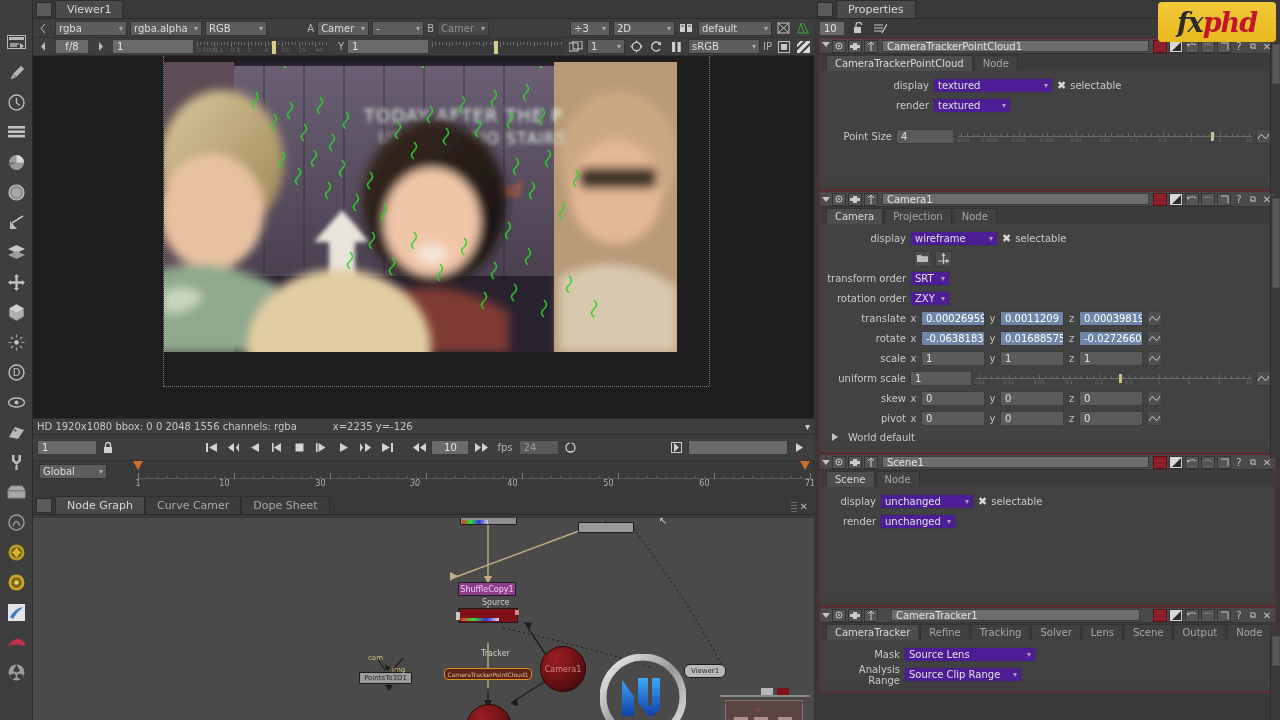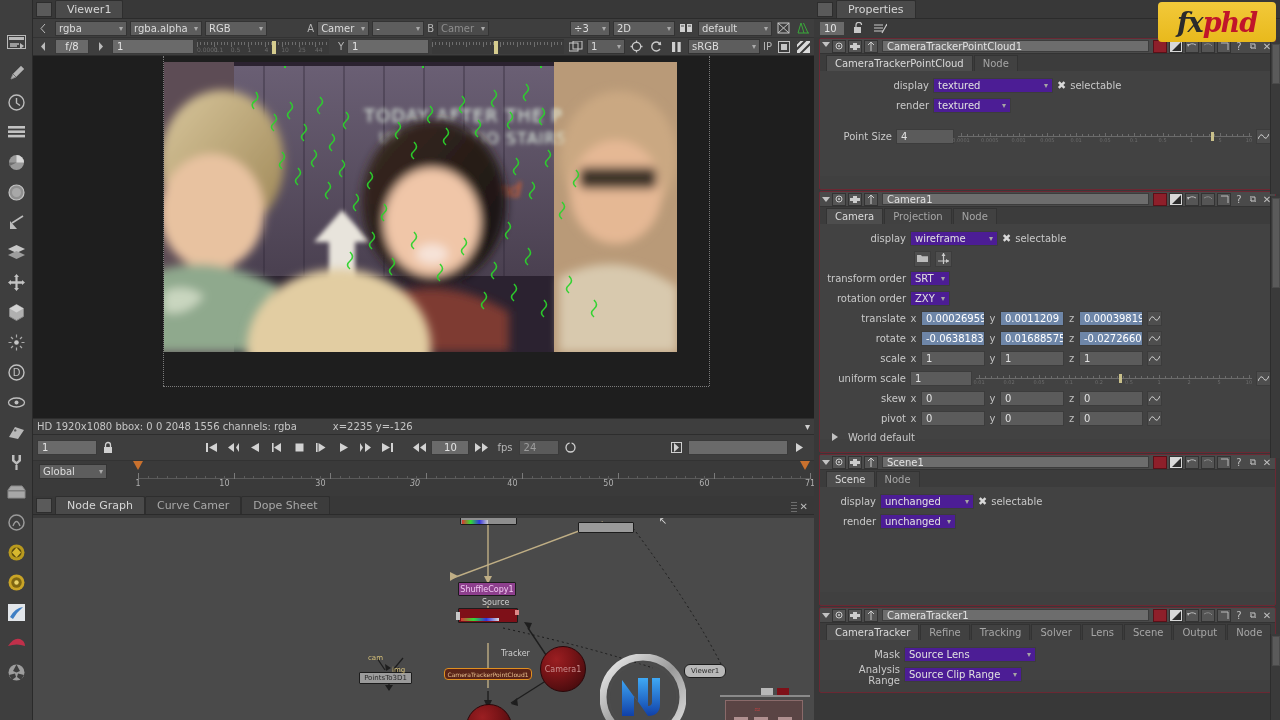--- a/index.html
+++ b/index.html
@@ -1005,21 +1005,21 @@
 
       <div class="node-lbl" style="left:449px;top:80px;">Source</div>
 
       <div class="node" style="left:425px;top:90px;width:60px;height:15px;background:#7e1018;color:#e0a0a0;">
         <span style="position:absolute;left:2px;bottom:1px;width:38px;height:3px;
               background:linear-gradient(90deg,#d33,#3d3,#33d,#ddd);"></span>
         <span style="position:absolute;left:-3px;top:3px;width:4px;height:8px;background:#c8c8c8;"></span>
         <span style="position:absolute;right:-2px;top:1px;width:4px;height:5px;background:#d88;"></span>
       </div>
 
-      <div class="node-lbl" style="left:468px;top:131px;">Tracker</div>
+      <div class="node-lbl" style="left:448px;top:131px;">Tracker</div>
 
       <div class="node" style="left:411px;top:150px;width:88px;height:12px;background:#5a2418;
            border:1px solid #e09020;border-radius:4px;color:#e8c090;font-size:6px;">
         <span>CameraTrackerPointCloud1</span>
       </div>
 
       <div class="sphere" style="left:507px;top:128px;width:46px;height:46px;">
         <span>Camera1</span>
       </div>
 
@@ -1627,21 +1627,21 @@
             <svg width="10" height="7">
               <rect x="0" y="2" width="10" height="3" fill="#ccc"></rect>
               <rect x="3" y="0" width="4" height="7" fill="#ccc"></rect>
             </svg>
           </span>
         <span class="hbtn">
             <svg width="8" height="9">
               <path d="M4 0 L4 9 M1 3 L4 0 L7 3" stroke="#ccc" fill="none"></path>
             </svg>
           </span>
-        <div class="pval" style="flex:1;background:#6d6d6d;margin:0 2px;height:12px">
+        <div class="pval" style="flex:1;background:#6d6d6d;margin:0 11px;height:12px">
           <span>CameraTracker1</span>
         </div>
         <span class="hbtn" style="background:#8e1f2a;border-color:#5a1018"></span>
         <span class="hbtn" style="background:#d8d8d8">
             <svg width="9" height="9">
               <path d="M0 9 L9 0 L9 9 Z" fill="#2b2b2b"></path>
             </svg>
           </span>
         <span class="hbtn">
             <svg width="10" height="8">

